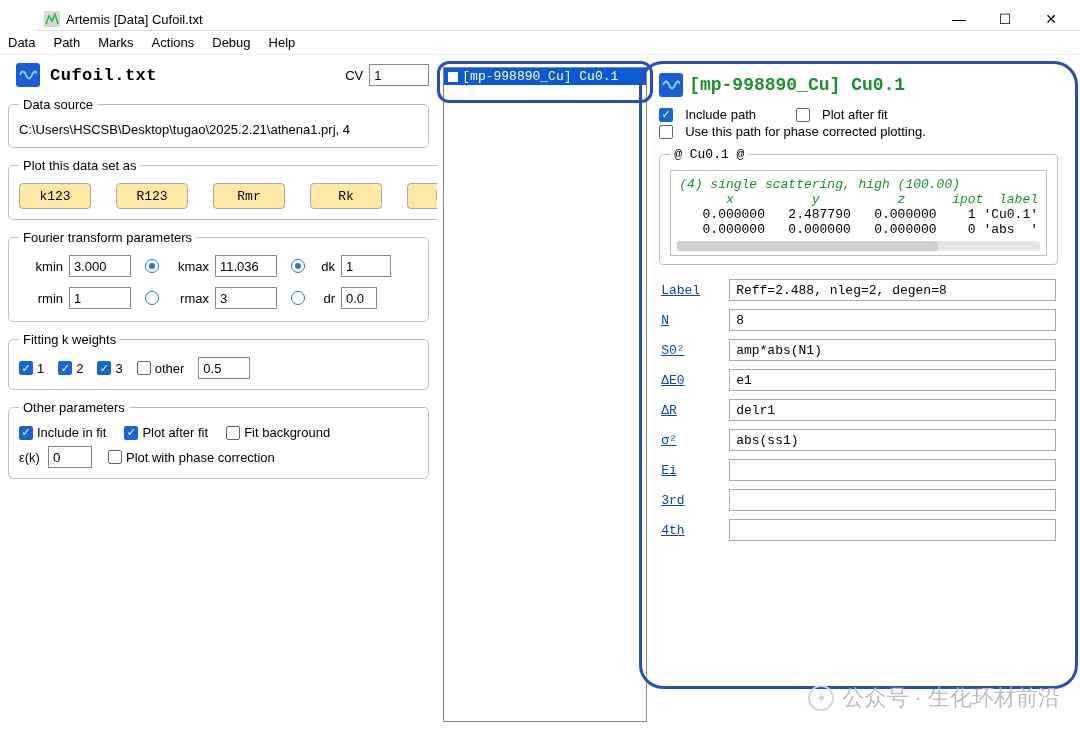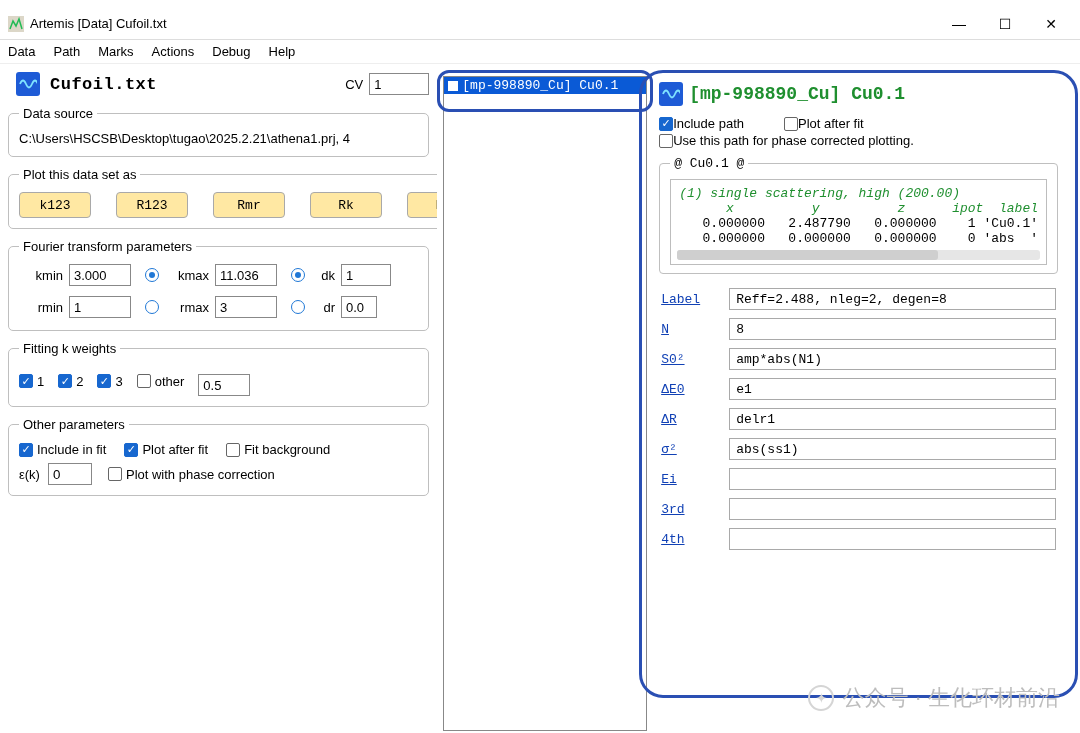--- a/index.html
+++ b/index.html
@@ -8,26 +8,27 @@
     font-family: "Segoe UI", Tahoma, sans-serif;
     font-size: 13px;
     background: #fff;
     width: 1080px;
     height: 733px;
     overflow: hidden;
     position: relative;
     color: #000;
   }
   .titlebar {
-    height: 40px;
+    height: 31px;
     display: flex;
     align-items: center;
     padding: 8px 6px 0 8px;
     border-bottom: 1px solid #ddd;
     background: #fff;
+    margin-left: 36px;
   }
   .titlebar .app-icon {
     width: 16px; height: 16px; margin-right: 6px;
     display: inline-flex; align-items: center; justify-content: center;
   }
   .titlebar .title { flex: 0 0 auto; font-size: 13px; color: #000; }
   .titlebar .spacer { flex: 1; }
   .win-btns { display: flex; }
   .win-btn { width: 46px; height: 32px; display: flex; align-items: center; justify-content: center; font-size: 14px; }
   .menubar {
@@ -133,21 +134,21 @@
   .kw-row { display: flex; align-items: center; gap: 14px; }
   .cb {
     width: 14px; height: 14px; border: 1px solid #666; border-radius: 2px;
     display: inline-flex; align-items: center; justify-content: center;
     background: #fff;
     font-size: 11px; line-height: 1;
   }
   .cb.checked { background: #1767cf; border-color: #1767cf; color: #fff; }
   .cb.checked::after { content: "✓"; }
   .cb-pair { display: flex; align-items: center; gap: 4px; }
-  .other-input { width: 52px; height: 22px; border: 1px solid #888; padding: 0 4px; font-size: 13px; margin-top: 8px; }
+  .other-input { width: 52px; height: 22px; border: 1px solid #888; padding: 0 4px; font-size: 13px; }
   .op-row1 { display: flex; align-items: center; gap: 18px; margin-bottom: 6px; }
   .op-row2 { display: flex; align-items: center; gap: 8px; }
   .ek-input { width: 44px; height: 22px; border: 1px solid #888; padding: 0 4px; }
   .highlight-box {
     position: absolute;
     border: 3px solid #2a4fb3;
     border-radius: 14px;
     pointer-events: none;
   }
   .mid-highlight { top: 6px; left: 0px; width: 216px; height: 42px; z-index: 5; border-radius: 12px;}
@@ -170,21 +171,21 @@
     height: 17px;
   }
   .path-item .sq { width: 10px; height: 10px; border: 1px solid #fff; background: #fff; }
   .right-inner {
     position: relative;
     padding: 10px 14px 10px 14px;
     z-index: 2;
   }
   .right-head { display: flex; align-items: center; gap: 6px; margin-bottom: 10px; }
   .right-title { font-family: "Courier New", monospace; color: #1f8f2f; font-size: 18px; font-weight: bold; }
-  .cb-line { display: flex; align-items: center; gap: 0; font-size: 13px; }
+  .cb-line { display: flex; align-items: center; gap: 12px; font-size: 13px; }
   .cb-row { display: flex; gap: 40px; margin-bottom: 2px; }
   fieldset.scatter {
     border: 1px solid #bfbfbf; border-radius: 4px;
     margin: 8px 0 14px 0;
     padding: 8px 10px;
     font-family: "Courier New", monospace;
     position: relative;
   }
   fieldset.scatter legend { font-family: "Courier New", monospace; padding: 0 4px; }
   .scatter-box {
@@ -378,21 +379,21 @@
           </div>
       </div>
       <div class="cb-line">
           <span class="cb"></span>
           <span>Use this path for phase corrected plotting.</span>
         </div>
 
       <fieldset class="scatter">
         <legend>@ Cu0.1 @</legend>
         <div class="scatter-box">
-          <div class="scatter-top">(1) single scattering, high (200.00)</div>
+          <div class="scatter-top">(4) single scattering, high (100.00)</div>
           <div class="scatter-hdr">      x          y          z      ipot  label</div>
           <div class="data-row">   0.000000   2.487790   0.000000    1 'Cu0.1'</div>
           <div class="data-row">   0.000000   0.000000   0.000000    0 'abs  '</div>
           <div class="hscroll">
               <div class="thumb"></div>
             </div>
         </div>
       </fieldset>
 
       <div class="param-table">

